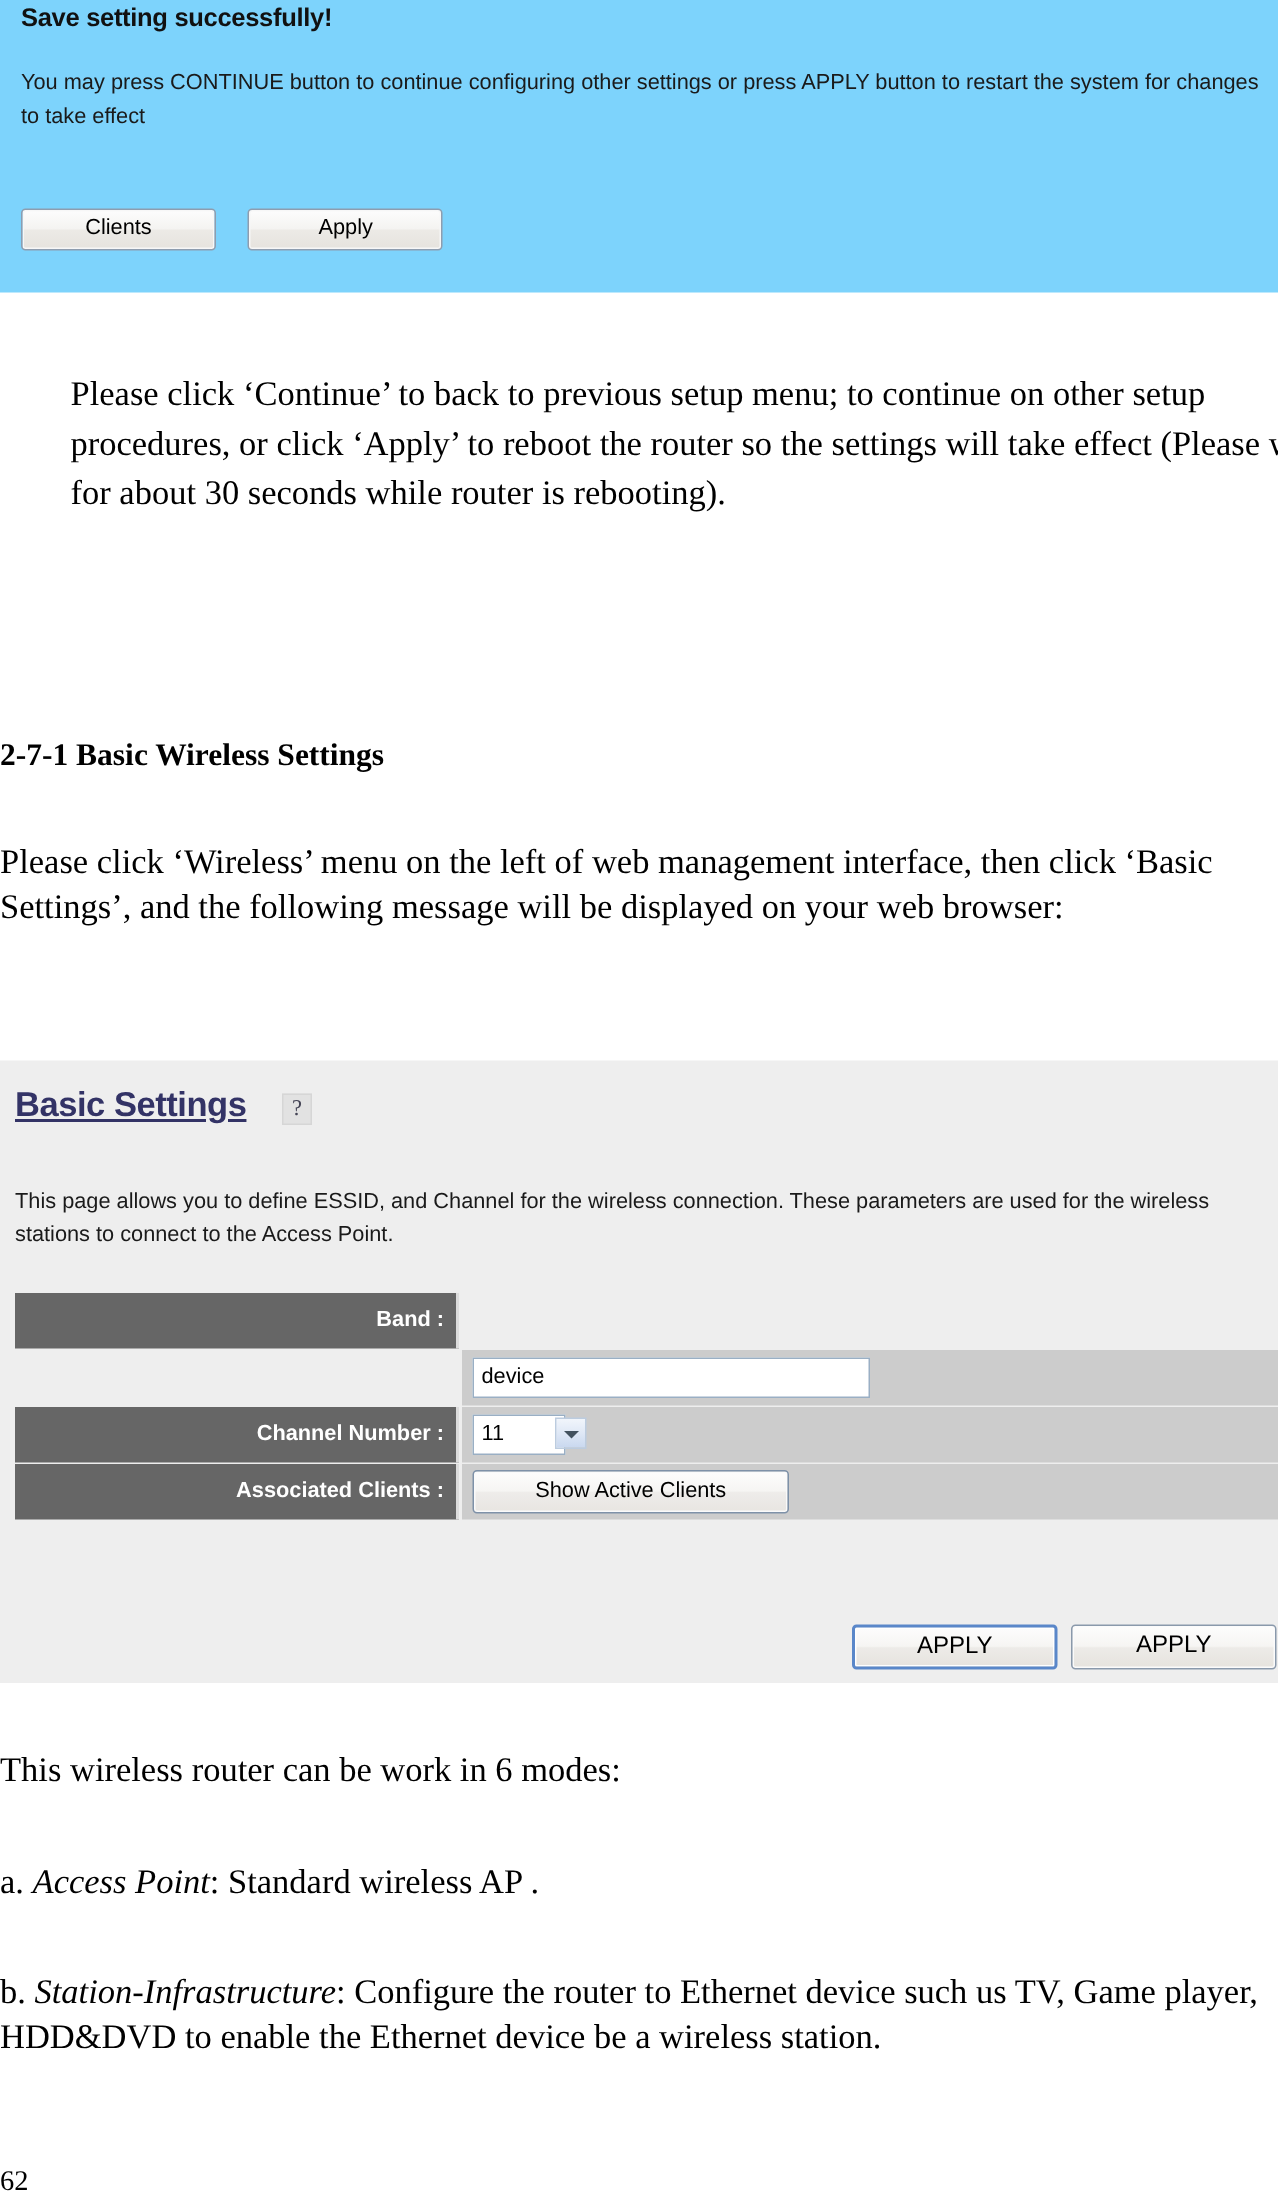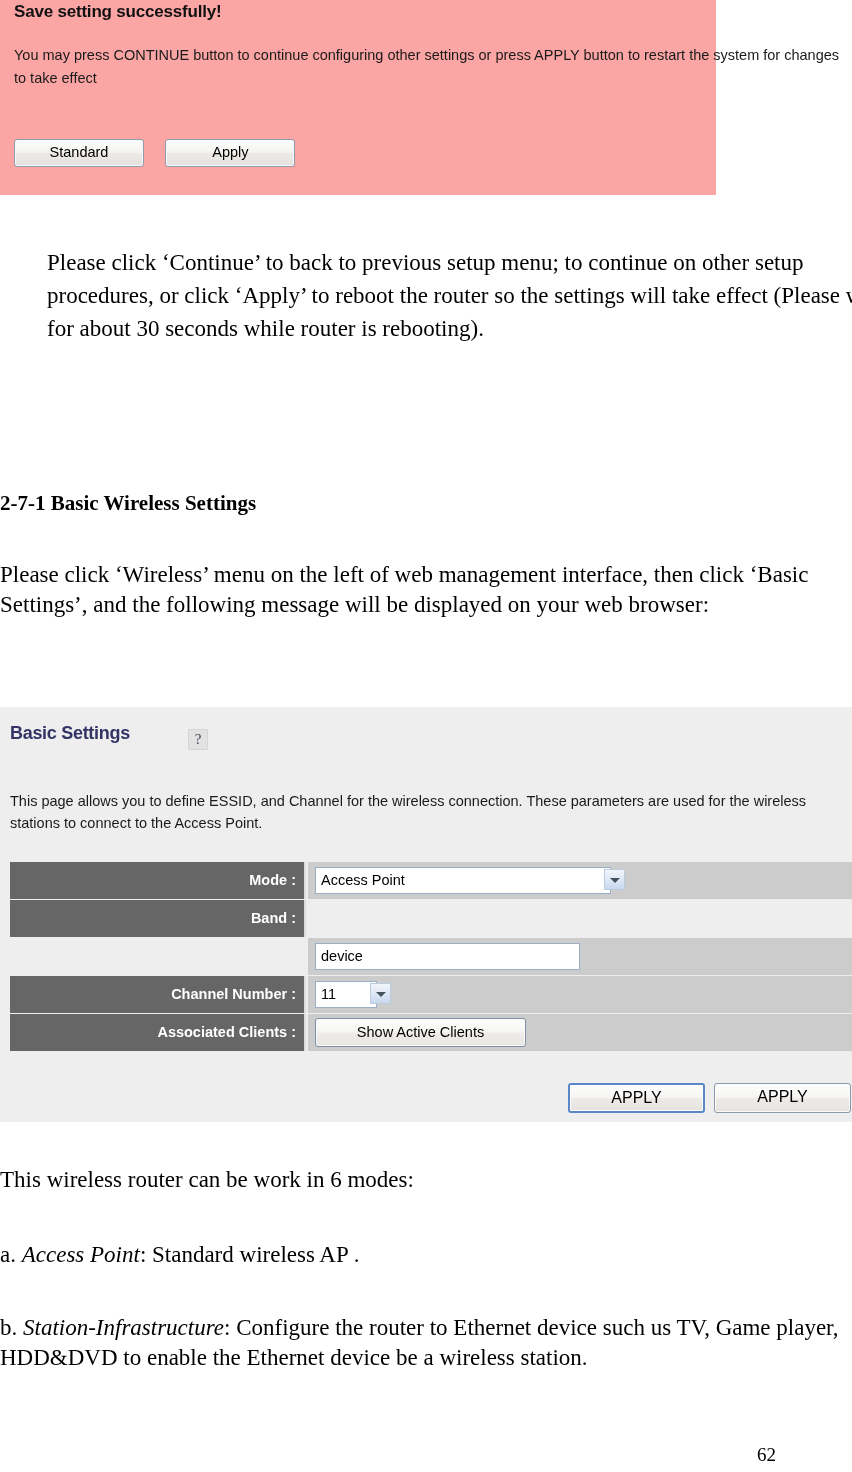--- a/index.html
+++ b/index.html
@@ -13,23 +13,23 @@
     position: relative;
     font-family: "Liberation Serif", serif;
     overflow: hidden;
   }
 
   
   .shot-save {
     position: absolute;
     left: 0;
     top: 0;
-    width: 716px;
+    width: 852px;
     height: 195px;
-    background: #fca5a5;
+    background: #7dd3fc;
     font-family: "Liberation Sans", sans-serif;
     box-sizing: border-box;
   }
   .save-title {
     position: absolute;
     left: 14px;
     top: 2px;
     font-size: 17px;
     font-weight: bold;
     color: #111111;
@@ -90,21 +90,21 @@
   .h1 { top: 491px; }
   .p2 { top: 560px; line-height: 30px; }
   .p3 { top: 1163px; }
   .p4 { top: 1238px; }
   .p5 { top: 1313px; line-height: 30px; }
   .page-num {
     position: absolute;
     left: 0;
     top: 1444px;
     width: 776px;
-    text-align: right;
+    text-align: left;
     font-family: "Liberation Serif", serif;
     font-size: 19px;
     color: #000000;
   }
   .ital { font-style: italic; }
 
   
   .shot-basic {
     position: absolute;
     left: 0;
@@ -112,24 +112,25 @@
     width: 852px;
     height: 415px;
     background: #eeeeee;
     font-family: "Liberation Sans", sans-serif;
     box-sizing: border-box;
   }
   .bs-title {
     position: absolute;
     left: 10px;
     top: 16px;
-    font-size: 18px;
+    font-size: 23px;
     font-weight: bold;
     color: #333366;
     letter-spacing: -0.3px;
+    text-decoration: underline;
   }
   .bs-help-icon {
     position: absolute;
     left: 188px;
     top: 22px;
     width: 20px;
     height: 21px;
     background: #e2e2e2;
     border: 1px solid #d6d6d6;
     color: #444455;
@@ -282,48 +283,40 @@
     box-shadow: 0 0 0 1px #fbfbfb inset;
   }
 </style>
 </head>
 <body>
 
 <div class="shot-save">
   <div class="save-title">Save setting successfully!</div>
   <div class="save-body">You may press CONTINUE button to continue configuring other settings or press APPLY button to restart the system for changes to take effect</div>
   <div class="save-buttons">
-    <div class="win-btn btn-continue">Standard</div>
+    <div class="win-btn btn-continue">Clients</div>
     <div class="win-btn btn-apply-top">Apply</div>
   </div>
 </div>
 
 <div class="doc-p p1">Please click ‘Continue’ to back to previous setup menu; to continue on other setup procedures, or click ‘Apply’ to reboot the router so the settings will take effect (Please wait for about 30 seconds while router is rebooting).</div>
 
 <div class="doc-h h1">2-7-1 Basic Wireless Settings</div>
 
 <div class="doc-p p2">Please click ‘Wireless’ menu on the left of web management interface, then click ‘Basic Settings’, and the following message will be displayed on your web browser:</div>
 
 <div class="shot-basic">
 
   <div class="bs-title">Basic Settings</div>
   <div class="bs-help-icon">?</div>
 
   <div class="bs-desc">This page allows you to define ESSID, and Channel for the wireless connection. These parameters are used for the wireless stations to connect to the Access Point.</div>
 
   <div class="bs-table">
 
-    <div class="bs-row">
-      <div class="bs-label">Mode :</div>
-      <div class="bs-field">
-        <div class="ctl ctl-mode">Access Point</div>
-        <div class="sel-arrow" style="left:296px;top:7px;"></div>
-
-      </div>
-    </div>
 
     <div class="bs-row">
       <div class="bs-label">Band :</div>
     </div>
 
     <div class="bs-row">
       <div class="bs-field">
         <div class="ctl ctl-ssid">device</div>
 
       </div>

